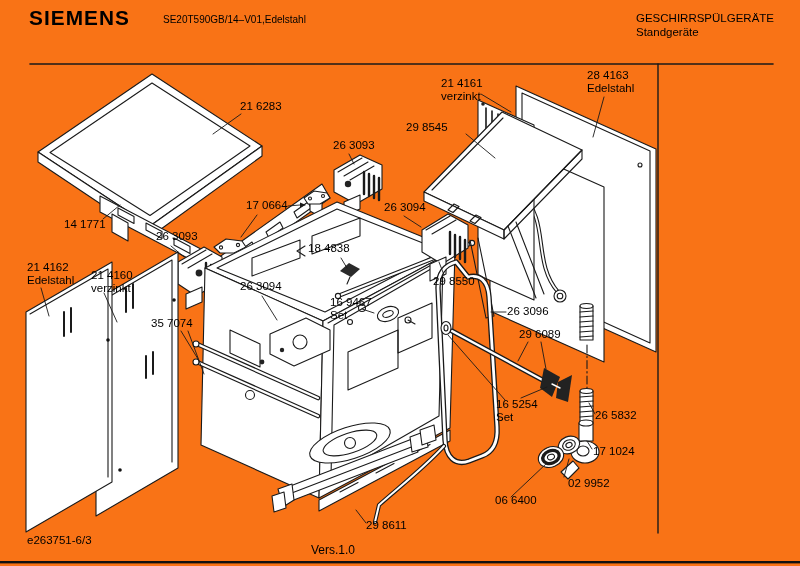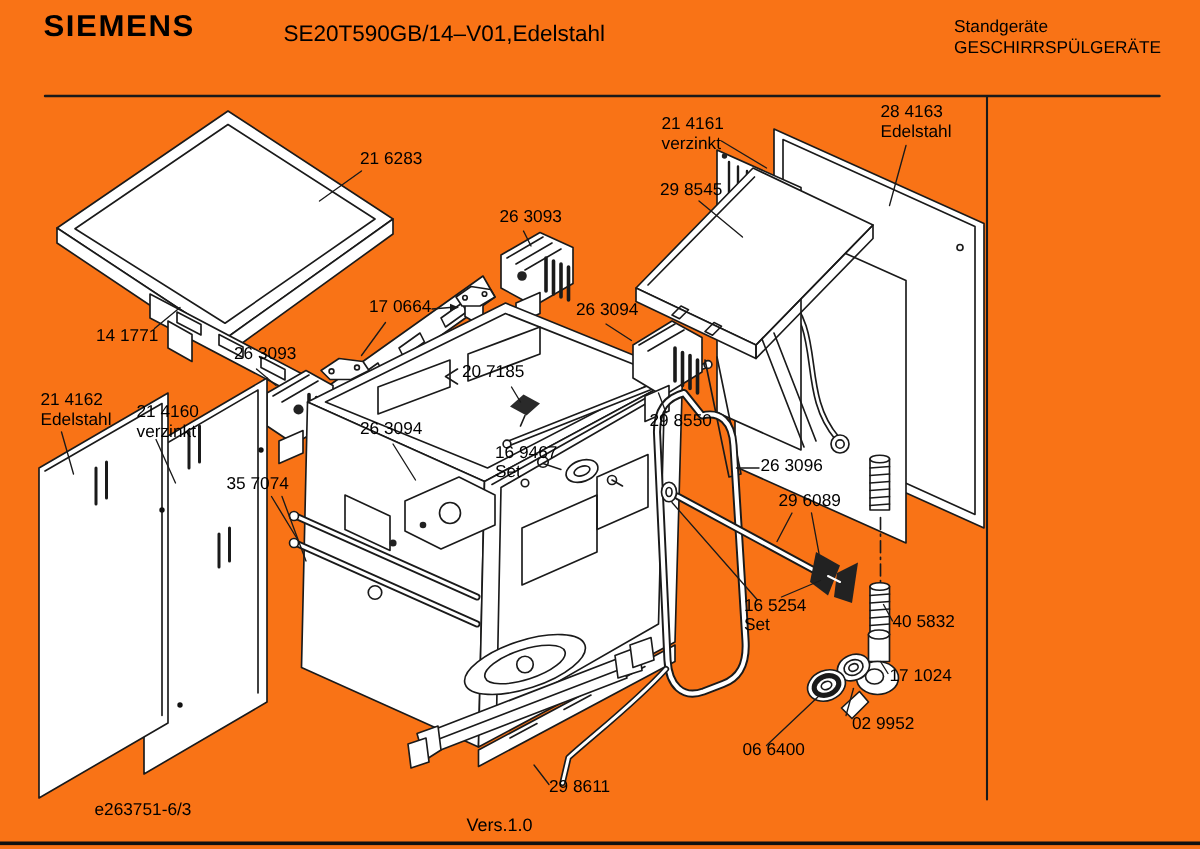--- a/index.html
+++ b/index.html
@@ -1,22 +1,22 @@
 <!DOCTYPE html>
 <html><head>
 <meta charset="utf-8">
 <style>
   html,body{margin:0;padding:0;background:#fff;}
   .page{position:relative;width:800px;height:566px;background:#f97316;overflow:hidden;
         font-family:"Liberation Sans",sans-serif;color:#000;}
   .abs{position:absolute;white-space:nowrap;}
   .hdr-brand{left:29px;top:7px;font-size:20px;font-weight:800;letter-spacing:1px;transform:scaleX(1.04);transform-origin:left top;}
-  .hdr-model{left:163px;top:14px;font-size:15px;margin-left:26px;}
+  .hdr-model{left:163px;top:14px;font-size:10px;}
   .hdr-right{left:636px;top:12px;font-size:11.5px;line-height:13.5px;}
-  .ftr-doc{left:27px;top:534px;font-size:11.5px;margin-left:36px;}
+  .ftr-doc{left:27px;top:534px;font-size:11.5px;}
   .ftr-ver{left:311px;top:543px;font-size:12px;}
   .plabel{position:absolute;font-size:11.5px;line-height:12.5px;white-space:nowrap;}
   .plabel .sub{display:block;}
   svg{position:absolute;left:0;top:0;}
 </style>
 </head>
 <body>
 
 <div class="page">
 
@@ -266,44 +266,44 @@
       <line x1="592" y1="449" x2="587" y2="441"></line>
       <line x1="564" y1="477" x2="569" y2="459"></line>
       <line x1="511" y1="497" x2="547" y2="463"></line>
       <line x1="366" y1="523" x2="356" y2="510"></line>
     </g>
   </svg>
 
   <div class="abs hdr-brand">SIEMENS</div>
   <div class="abs hdr-model">SE20T590GB/14–V01,Edelstahl</div>
   <div class="abs hdr-right">
+    <div>GESCHIRRSPÜLGERÄTE</div>
     <div>Standgeräte</div>
-    <div>GESCHIRRSPÜLGERÄTE</div>
   </div>
 
   <div class="plabel" style="left:240px;top:100px"><span>21 6283</span></div>
   <div class="plabel" style="left:64px;top:218px"><span>14 1771</span></div>
   <div class="plabel" style="left:333px;top:139px"><span>26 3093</span></div>
   <div class="plabel" style="left:156px;top:230px"><span>26 3093</span></div>
   <div class="plabel" style="left:246px;top:199px"><span>17 0664</span></div>
-  <div class="plabel" style="left:308px;top:242px"><span>20 7185</span></div>
+  <div class="plabel" style="left:308px;top:242px"><span>18 4838</span></div>
   <div class="plabel" style="left:240px;top:280px"><span>26 3094</span></div>
   <div class="plabel" style="left:384px;top:201px"><span>26 3094</span></div>
-  <div class="plabel" style="left:440px;top:121px"><span>29 8545</span></div>
+  <div class="plabel" style="left:406px;top:121px"><span>29 8545</span></div>
   <div class="plabel" style="left:441px;top:77px"><span>21 4161</span><span class="sub">verzinkt</span></div>
   <div class="plabel" style="left:587px;top:69px"><span>28 4163</span><span class="sub">Edelstahl</span></div>
   <div class="plabel" style="left:27px;top:261px"><span>21 4162</span><span class="sub">Edelstahl</span></div>
   <div class="plabel" style="left:91px;top:269px"><span>21 4160</span><span class="sub">verzinkt</span></div>
   <div class="plabel" style="left:151px;top:317px"><span>35 7074</span></div>
   <div class="plabel" style="left:330px;top:296px"><span>16 9467</span><span class="sub">Set</span></div>
   <div class="plabel" style="left:433px;top:275px"><span>29 8550</span></div>
   <div class="plabel" style="left:507px;top:305px"><span>26 3096</span></div>
   <div class="plabel" style="left:519px;top:328px"><span>29 6089</span></div>
   <div class="plabel" style="left:496px;top:398px"><span>16 5254</span><span class="sub">Set</span></div>
-  <div class="plabel" style="left:595px;top:409px"><span>40 5832</span></div>
+  <div class="plabel" style="left:595px;top:409px"><span>26 5832</span></div>
   <div class="plabel" style="left:593px;top:445px"><span>17 1024</span></div>
   <div class="plabel" style="left:568px;top:477px"><span>02 9952</span></div>
   <div class="plabel" style="left:495px;top:494px"><span>06 6400</span></div>
   <div class="plabel" style="left:366px;top:519px"><span>29 8611</span></div>
 
   <div class="abs ftr-doc">e263751-6/3</div>
   <div class="abs ftr-ver">Vers.1.0</div>
 
 </div>
 

